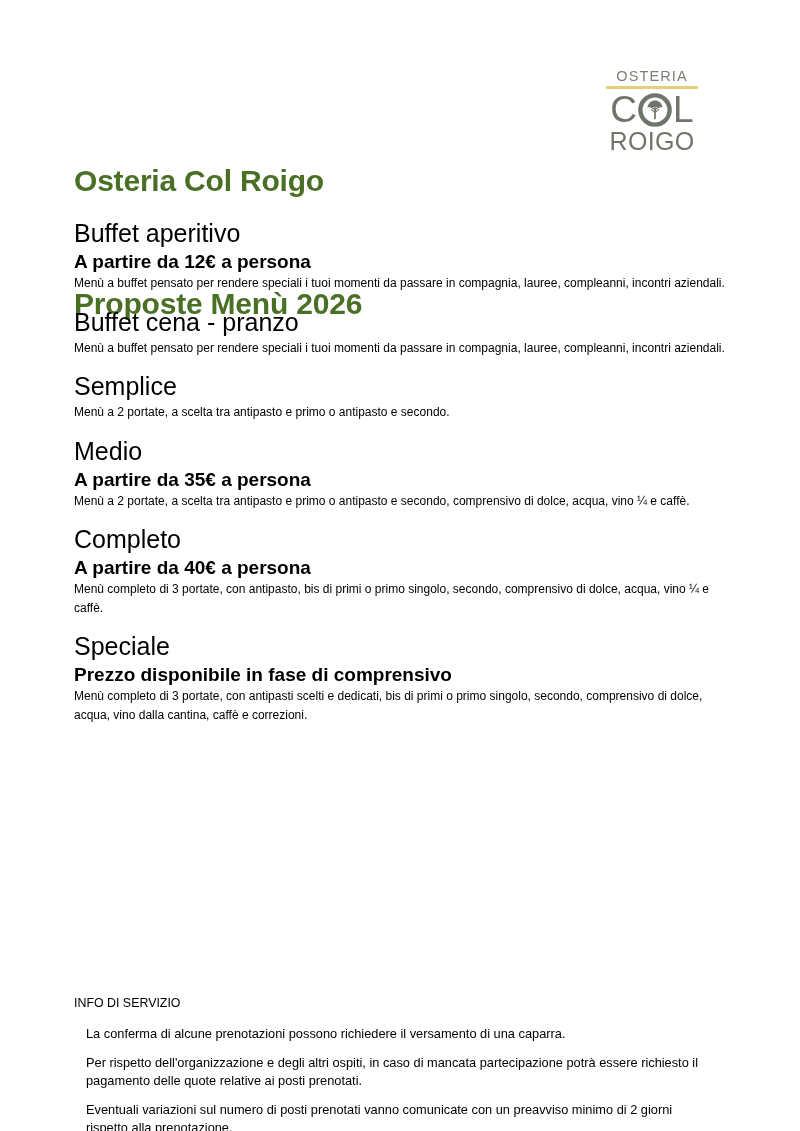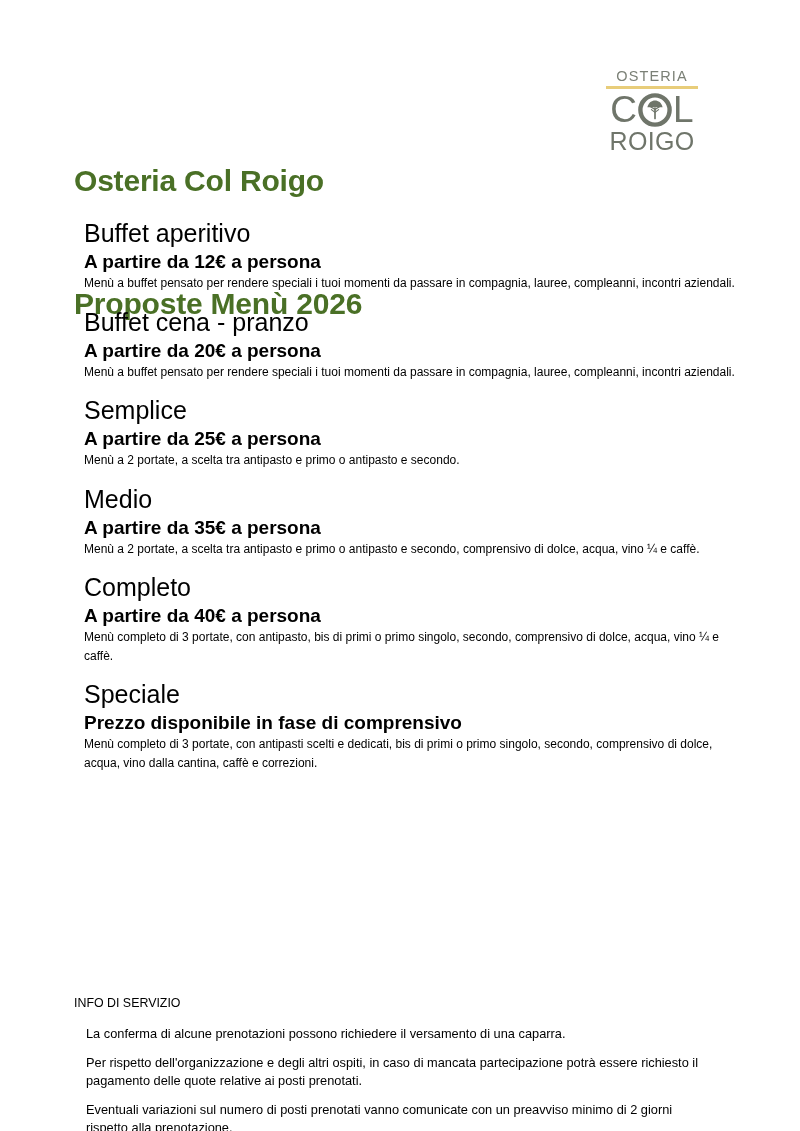--- a/index.html
+++ b/index.html
@@ -92,21 +92,21 @@
     color: #6f756a;
     text-align: center;
     line-height: 27px;
     letter-spacing: 0.3px;
     white-space: nowrap;
   }
 
   
   .menu {
     position: absolute;
-    left: 84px;
+    left: 74px;
     top: 218px;
     width: 660px;
   }
   .section { margin-bottom: 14px; }
   .section-title {
     font-family: "Liberation Sans", sans-serif;
     font-weight: normal;
     font-size: 25px;
     line-height: 31px;
     color: #000000;
@@ -186,27 +186,25 @@
   <div class="menu">
 
     <div class="section">
       <h2 class="section-title">Buffet aperitivo</h2>
       <div class="section-price">A partire da 12€ a persona</div>
       <p class="section-desc">Menù a buffet pensato per rendere speciali i tuoi momenti da passare in compagnia, lauree, compleanni, incontri aziendali.</p>
     </div>
 
     <div class="section">
       <h2 class="section-title">Buffet cena - pranzo</h2>
-      <div class="section-price">A partire da 20€ a persona</div>
       <p class="section-desc">Menù a buffet pensato per rendere speciali i tuoi momenti da passare in compagnia, lauree, compleanni, incontri aziendali.</p>
     </div>
 
     <div class="section">
       <h2 class="section-title">Semplice</h2>
-      <div class="section-price">A partire da 25€ a persona</div>
       <p class="section-desc">Menù a 2 portate, a scelta tra antipasto e primo o antipasto e secondo.</p>
     </div>
 
     <div class="section">
       <h2 class="section-title">Medio</h2>
       <div class="section-price">A partire da 35€ a persona</div>
       <p class="section-desc">Menù a 2 portate, a scelta tra antipasto e primo o antipasto e secondo, comprensivo di dolce, acqua, vino ¼ e caffè.</p>
     </div>
 
     <div class="section">

